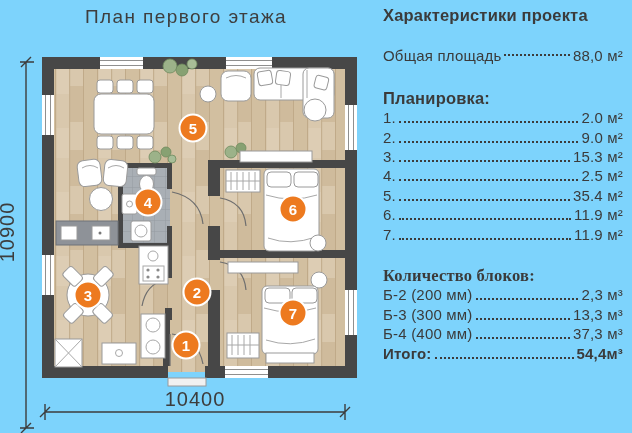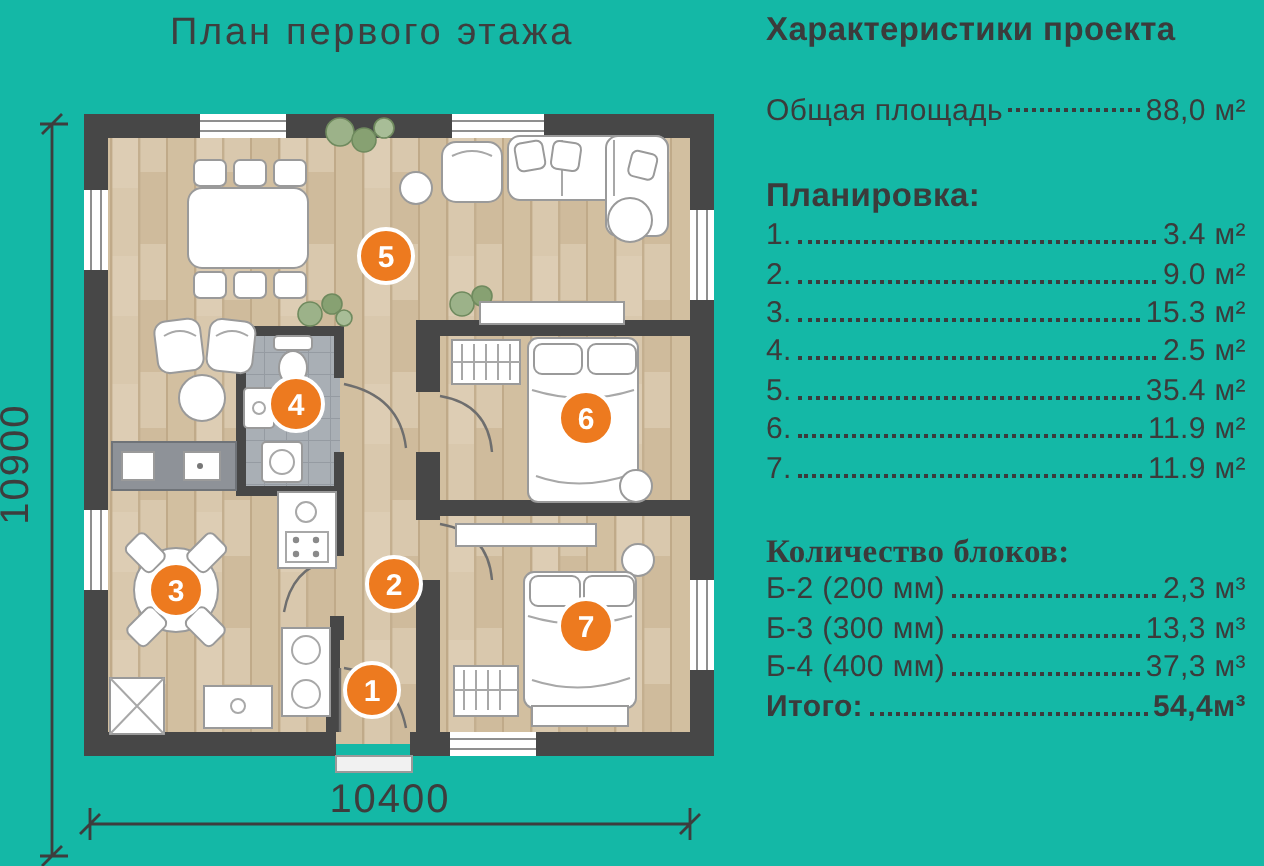--- a/index.html
+++ b/index.html
@@ -1,20 +1,20 @@
 <!DOCTYPE html>
 <html style="--accent: #ed7a1f; --wall: #474747; --floor: #d8c7ab; --text: #3b3b3b;"><head>
 <meta charset="utf-8">
 <style>
   :root{
     --accent:#ed7a1f; --wall:#474747; --text:#3b3b3b;
   }
   html,body{margin:0;padding:0;background:#fff;}
   #stage{
-    position:relative;width:632px;height:433px;background:#14b8a6;overflow:hidden;
+    position:relative;width:632px;height:433px;background:#7dd3fc;overflow:hidden;
     font-family:"Liberation Sans",sans-serif;color:var(--text);
   }
   
   #plan-title{
     position:absolute;left:0;top:6px;width:372px;text-align:center;
     font-size:19px;letter-spacing:1.4px;color:#3e3e3e;
   }
   #plan-svg{position:absolute;left:0;top:0;}
   #plan-svg text{font-family:"Liberation Sans",sans-serif;}
   .dimtxt{font-size:20px;fill:#3d3d3d;letter-spacing:1px;}
@@ -287,21 +287,21 @@
     <div class="row mt-total">
       <span>Общая площадь</span>
       <span class="leader"></span>
       <span class="val">88,0 м²</span>
     </div>
 
     <div class="sec-h mt-layout">Планировка:</div>
     <div class="row">
       <span>1.</span>
       <span class="leader"></span>
-      <span class="val">3.4 м²</span>
+      <span class="val">2.0 м²</span>
     </div>
     <div class="row">
       <span>2.</span>
       <span class="leader"></span>
       <span class="val">9.0 м²</span>
     </div>
     <div class="row">
       <span>3.</span>
       <span class="leader"></span>
       <span class="val">15.3 м²</span>

